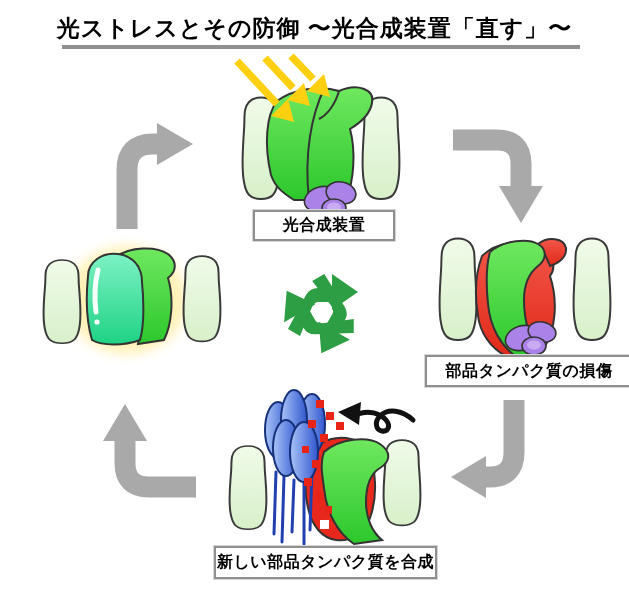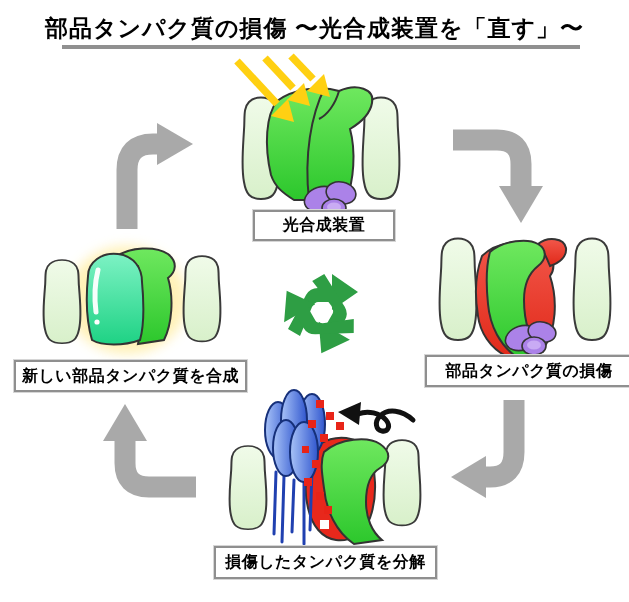--- a/index.html
+++ b/index.html
@@ -53,21 +53,21 @@
         <stop offset="0" stop-color="#a9c4f8"></stop>
           <stop offset="1" stop-color="#3056ce"></stop>
       </linearGradient>
       <filter id="softBlur" x="-40%" y="-40%" width="180%" height="180%">
         <feGaussianBlur stdDeviation="6"></feGaussianBlur>
       </filter>
       <path id="pillow" d="M10,7 C4,13 6,23 5,35 C4,53 2,72 5,87 C7,99 11,104 22,104 C33,104 37,99 39,87 C42,72 40,53 39,35 C38,23 40,13 34,7 C28,1 16,1 10,7 Z" fill="url(#pillowGrad)" stroke="#3a3a3a" stroke-width="2"></path>
     </defs>
   </svg>
 
-  <div id="title" class="abs">部品タンパク質の損傷 〜光合成装置を「直す」〜</div>
+  <div id="title" class="abs">光ストレスとその防御 〜光合成装置「直す」〜</div>
   <div id="title-underline" class="abs"></div>
 
   <svg class="abs" style="left:0;top:0" width="629" height="602" viewBox="0 0 629 602">
     <g stroke="var(--arrow-gray,#a9a9a9)" stroke-width="21" fill="none">
       <path d="M127,229 L127,170 Q127,144 153,144 L157,144"></path>
       <path d="M453,140 L497,140 Q521,140 521,164 L521,186"></path>
       <path d="M514,400 L514,452 Q514,477 490,477 L486,477"></path>
       <path d="M196,487 L149,487 Q125,487 125,463 L125,441"></path>
     </g>
     <g fill="var(--arrow-gray,#a9a9a9)">
@@ -126,21 +126,20 @@
 
   <svg class="abs" style="left:22px;top:238px;overflow:visible" width="207" height="122" viewBox="0 0 207 122">
     <ellipse cx="105" cy="62" rx="60" ry="54" fill="var(--glow-yellow,#fff0b0)" opacity="0.9" filter="url(#softBlur)"></ellipse>
     <use href="#pillow" transform="translate(18,20) scale(1,0.82)"></use>
     <use href="#pillow" transform="translate(158,16) scale(1,0.84)"></use>
     <path d="M92,20 C108,8 134,8 146,16 C156,24 154,34 146,40 C152,60 150,86 142,102 L116,106 C122,78 122,48 116,28 Z" fill="url(#greenGrad)" stroke="#333" stroke-width="2"></path>
     <path d="M66,38 C66,24 80,14 96,16 C112,18 120,30 120,44 C122,66 122,88 118,102 C102,108 80,108 70,102 C64,82 64,58 66,38 Z" fill="url(#tealGrad)" stroke="#333" stroke-width="2"></path>
     <path d="M76,32 C73,44 72,58 74,74" fill="none" stroke="#ffffff" stroke-width="5" stroke-linecap="round" opacity="0.95"></path>
     <circle cx="75" cy="84" r="2.6" fill="#ffffff"></circle>
   </svg>
-  <div class="stage-label abs" style="left:14px;top:360px;width:229px;height:28px">新しい部品タンパク質を合成</div>
 
   <svg class="abs" style="left:220px;top:382px;overflow:visible" width="217" height="172" viewBox="0 0 217 172">
     <use href="#pillow" transform="translate(6,62) scale(1,0.82)"></use>
     <use href="#pillow" transform="translate(160,56) scale(1,0.84)"></use>
 
     <path d="M100,62 C116,52 138,54 148,68 C156,86 158,114 150,136 C144,152 130,160 116,158 C102,156 92,144 88,126 C82,102 88,78 100,62 Z" fill="var(--damaged-red,#e8281c)" stroke="#333" stroke-width="2"></path>
     <g fill="#ffffff">
       <rect x="104" y="100" width="9" height="9"></rect>
         <rect x="118" y="122" width="9" height="9"></rect>
       <rect x="100" y="138" width="9" height="9"></rect>
@@ -173,15 +172,15 @@
       <rect x="84" y="96" width="8" height="8"></rect>
         <rect x="96" y="110" width="8" height="8"></rect>
       <rect x="104" y="124" width="8" height="8"></rect>
         <rect x="116" y="40" width="8" height="8"></rect>
     </g>
     <g>
       <path d="M193,38 C182,28 168,26 160,34 C154,40 156,48 162,49 C168,50 171,44 166,38 C160,31 148,28 138,32" fill="none" stroke="var(--sketch-arrow-black,#111111)" stroke-width="5" stroke-linecap="round"></path>
       <polygon points="118,30 141,20 139,43" fill="var(--sketch-arrow-black,#111111)"></polygon>
     </g>
   </svg>
-  <div class="stage-label abs" style="left:214px;top:546px;width:219px;height:29px">損傷したタンパク質を分解</div>
+  <div class="stage-label abs" style="left:214px;top:546px;width:219px;height:29px">新しい部品タンパク質を合成</div>
 
 </div>
 
 </body></html>

